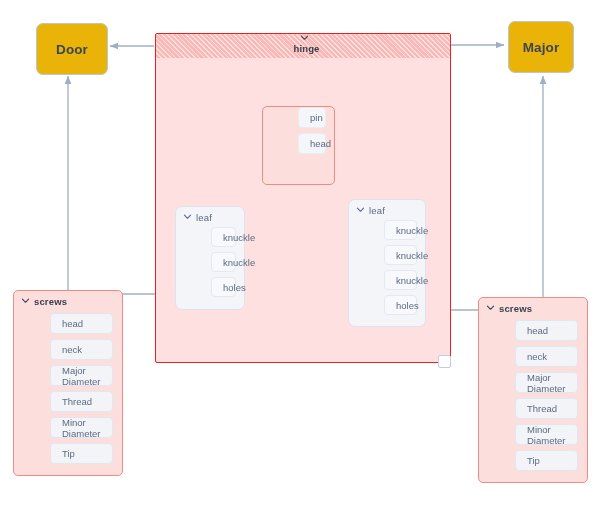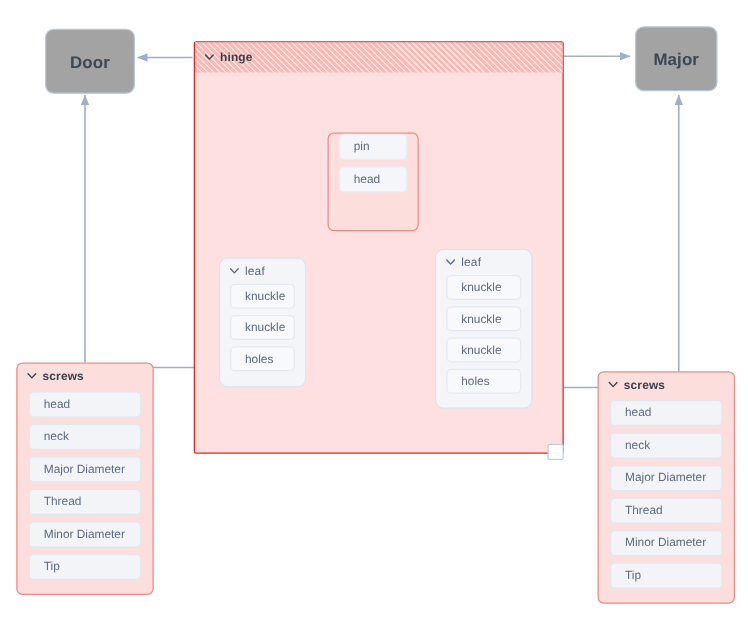--- a/index.html
+++ b/index.html
@@ -27,21 +27,21 @@
     left: 0; top: 0;
     width: 598px;
     height: 506px;
     pointer-events: none;
     z-index: 1;
   }
 
   
   .entity-node {
     position: absolute;
-    background: #a3a3a3;
+    background: #eab308;
     border: 1.2px solid #b9c6d4;
     border-radius: 7px;
     display: flex;
     align-items: center;
     justify-content: center;
     z-index: 3;
     box-sizing: border-box;
   }
   .entity-label {
     font-size: 13.5px;
@@ -75,20 +75,21 @@
   }
   .hinge-group > .group-header {
     height: 24px;
     background-color: #f9b9b6;
     background-image:
       repeating-linear-gradient(45deg,
         rgba(255,255,255,0.55) 0px,
         rgba(255,255,255,0.55) 1.2px,
         rgba(249,160,155,0.0) 1.2px,
         rgba(249,160,155,0.0) 3.4px);
+    flex-direction: column;
   }
   .chevron {
     width: 9px;
     height: 9px;
     margin-right: 4px;
     flex: 0 0 auto;
     display: inline-block;
     position: relative;
     top: -1px;
   }
@@ -127,20 +128,21 @@
     background: #f2f4f8;
     border: 1px solid #e2e7ef;
     border-radius: 4px;
     display: flex;
     align-items: center;
     padding-left: 11px;
     box-sizing: border-box;
     margin-bottom: 5px;
     font-size: 9.5px;
     color: #5c6a82;
+    margin-left: 27px;
   }
   .subgroup .field {
     background: #f7f9fc;
     border: 1px solid #e4e9f1;
     height: 20px;
     margin-bottom: 5px;
   }
   .pin-group .field {
     background: #f4f6fa;
     border: 1px solid #e8ecf3;

